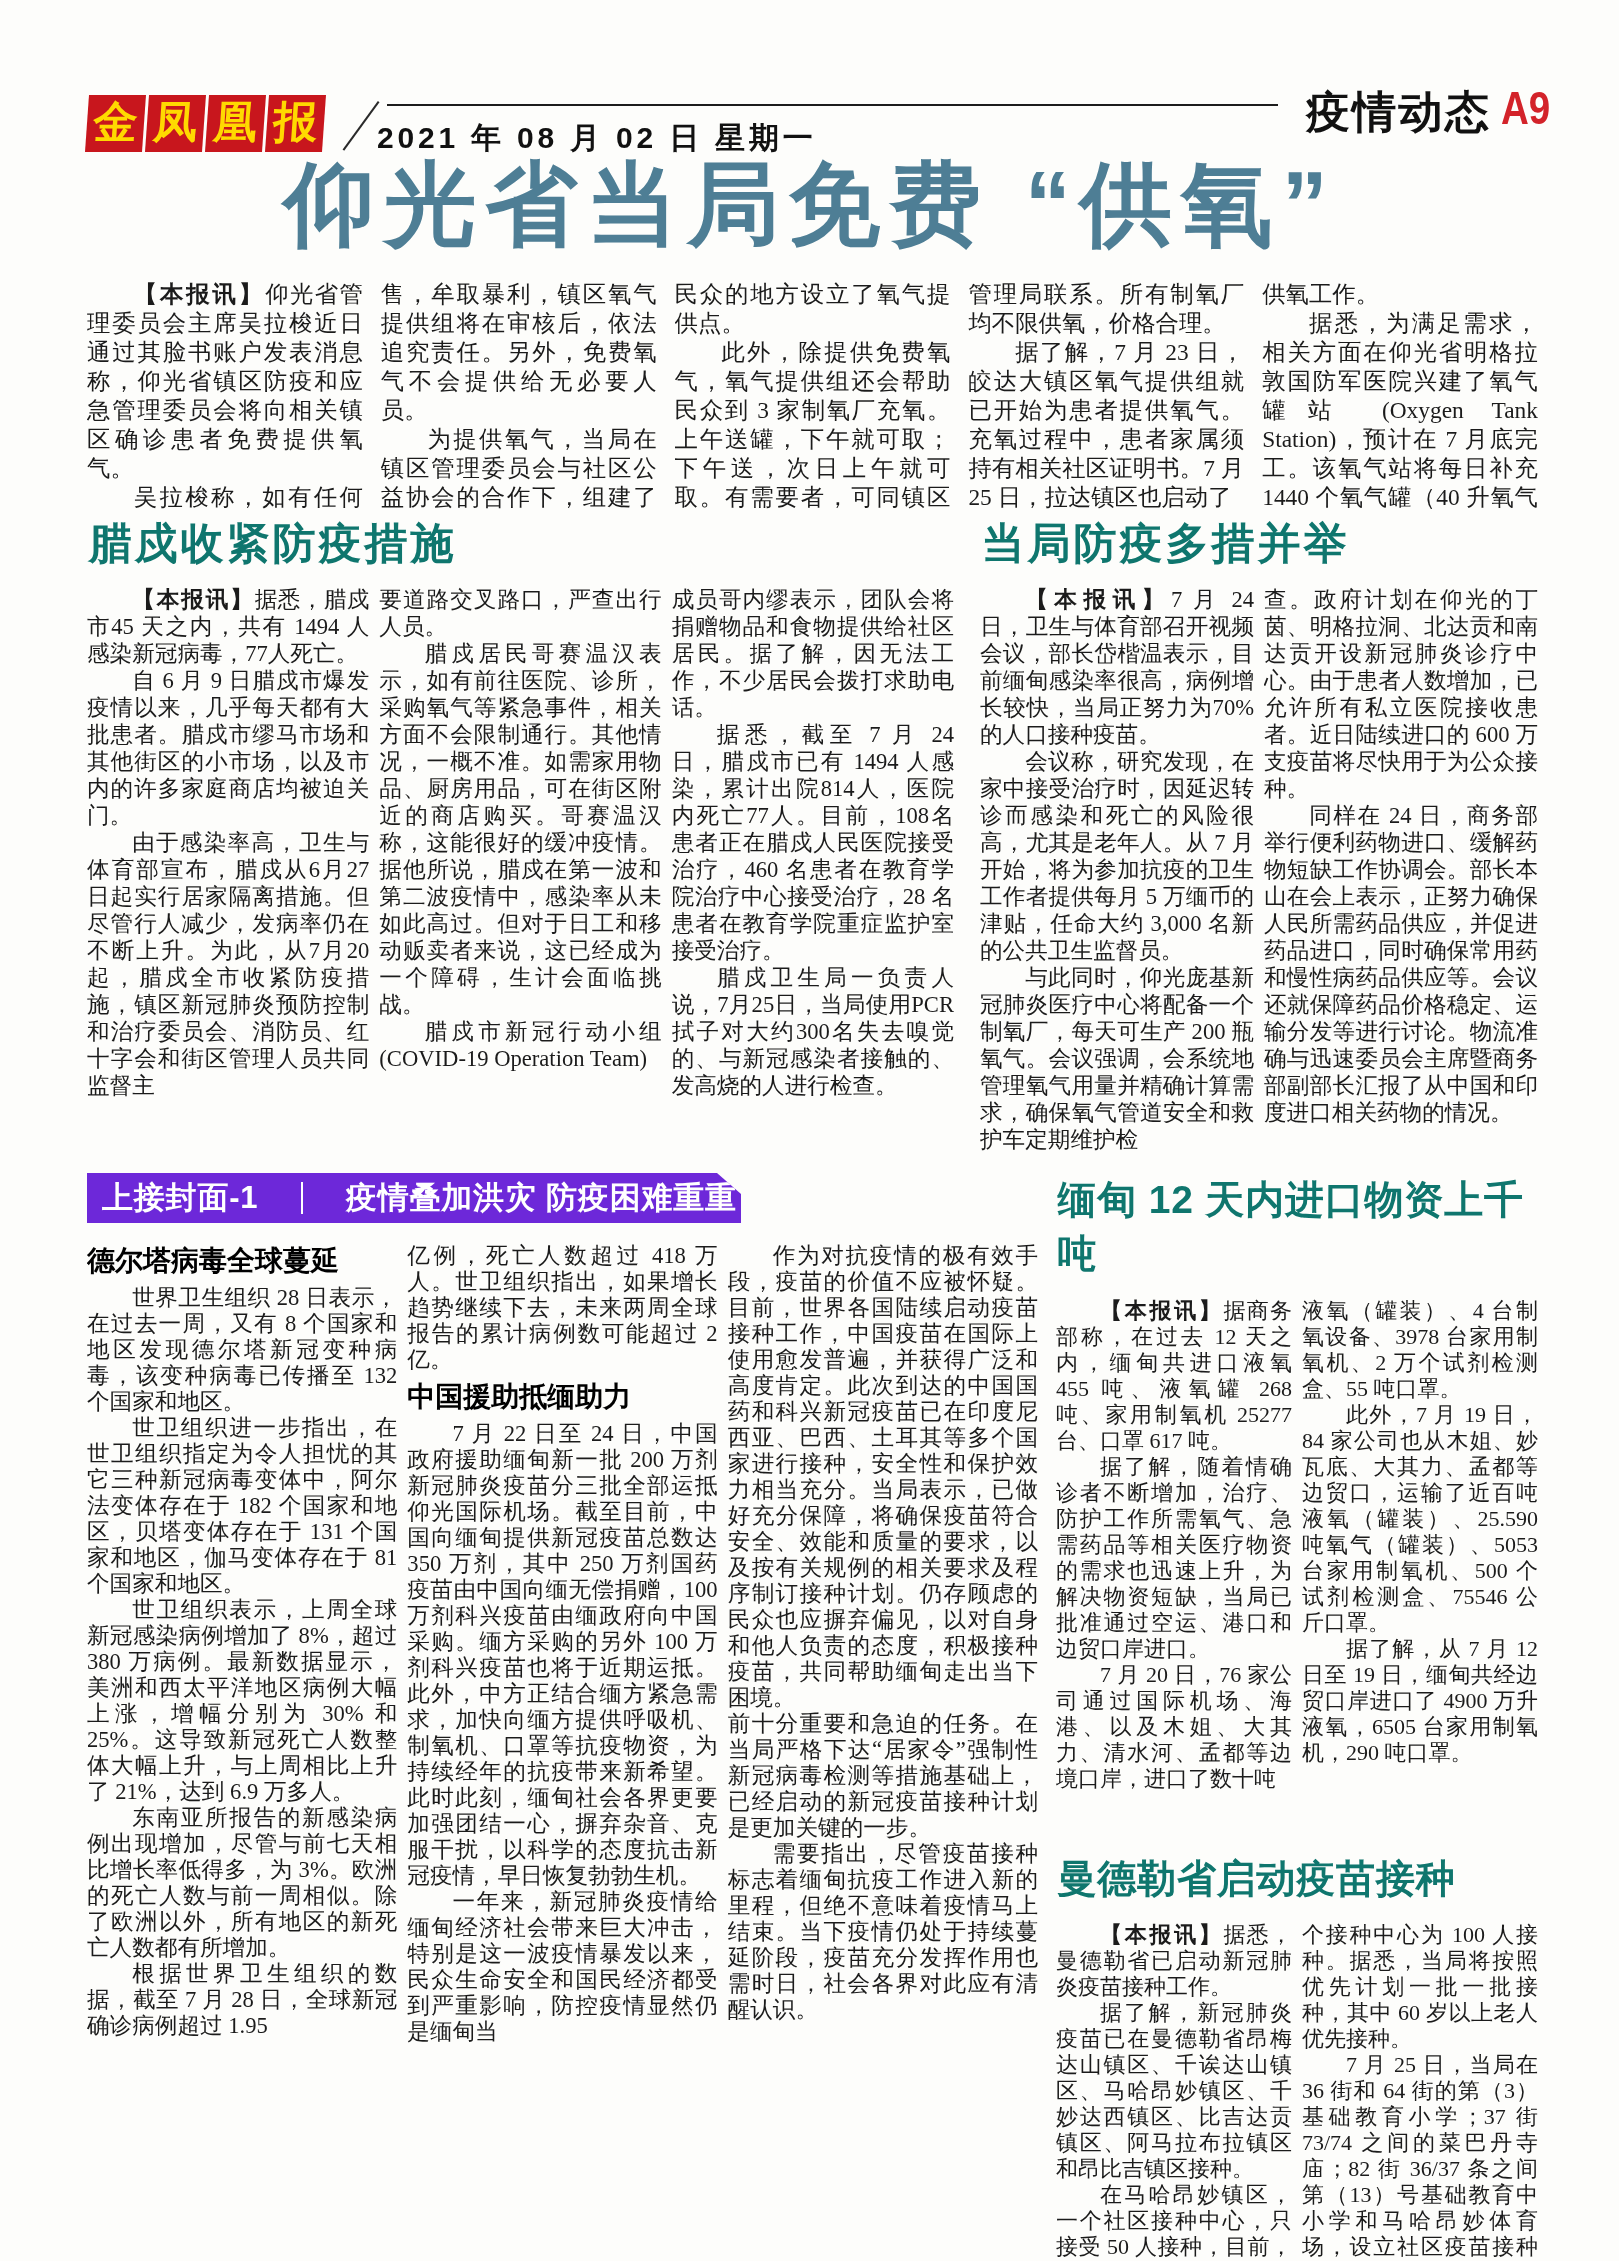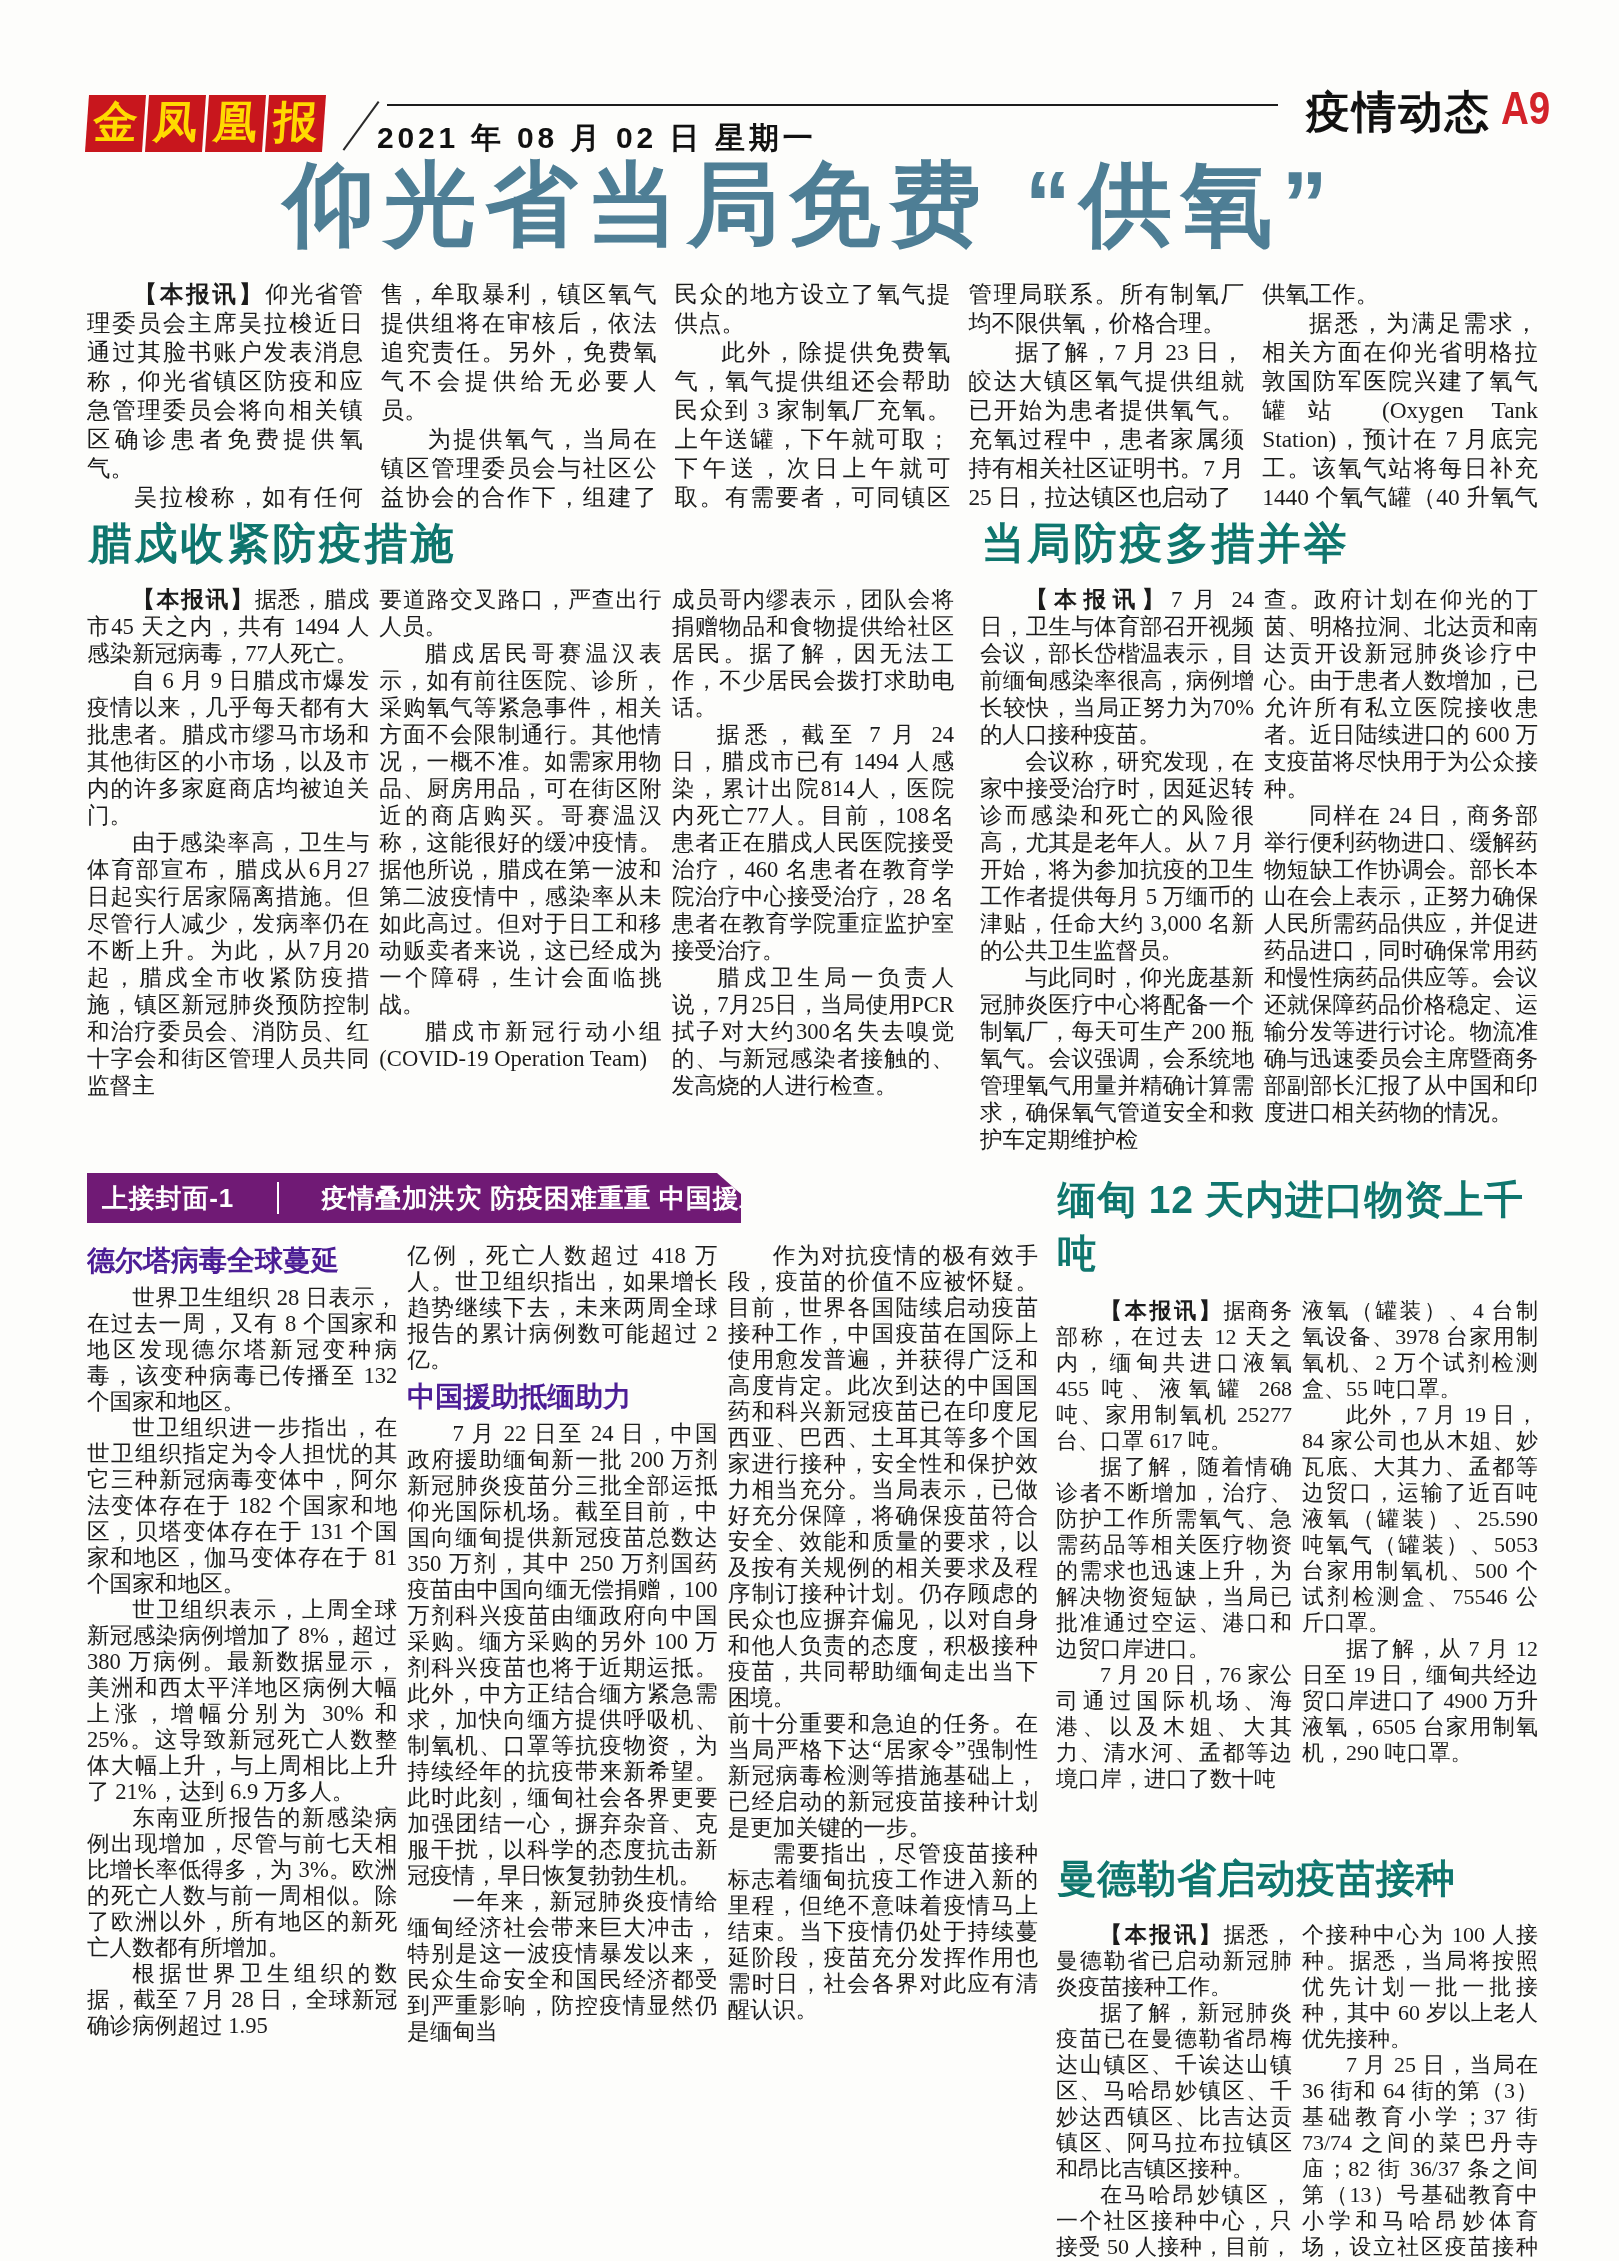--- a/index.html
+++ b/index.html
@@ -33,25 +33,25 @@
   .block-auth{flex:1;}
   .row2 .article-title{font-size:43px;line-height:1.15;}
   .cols{display:flex;gap:10px;overflow:hidden;}
   .block-lashio .cols{height:522px;}
   .block-auth .cols{height:571px;}
   .row2 .para{font-size:22.6px;line-height:27px;}
 
   
   .bottom{position:absolute;left:87px;top:1173px;width:1451px;display:flex;gap:18px;}
   .bottom-left{width:951px;}
-  .banner{width:654px;height:50px;background:#701a75;color:#fff;display:flex;align-items:center;padding-left:15px;box-sizing:border-box;clip-path:polygon(0 0,630px 0,654px 21px,654px 50px,0 50px);font-family:"Liberation Sans","DejaVu Sans",sans-serif;font-weight:700;font-size:26px;letter-spacing:0.8px;white-space:nowrap;gap:32px;}
+  .banner{width:654px;height:50px;background:#6d28d9;color:#fff;display:flex;align-items:center;padding-left:15px;box-sizing:border-box;clip-path:polygon(0 0,630px 0,654px 21px,654px 50px,0 50px);font-family:"Liberation Sans","DejaVu Sans",sans-serif;font-weight:700;font-size:31px;letter-spacing:0.8px;white-space:nowrap;gap:32px;}
   .vbar{width:2.3px;height:32px;background:#fff;margin:0 10.6px;flex:none;}
   .bottom-left .cols{margin-top:19.6px;height:1014px;}
   .bottom-left .para{font-size:22.6px;line-height:26px;}
-  .subhead{font-family:Liberation Sans, sans-serif;font-weight:800;font-size:28px;line-height:1.25;margin:6px 0 7.5px;color:#4c1d95;}
+  .subhead{font-family:Liberation Sans, sans-serif;font-weight:800;font-size:28px;line-height:1.25;margin:6px 0 7.5px;color:#000000;}
   .bottom-left .col > .subhead:first-child{margin-top:0;}
 
   .bottom-right{flex:1;}
   .bottom-right .article-title{font-size:39px;letter-spacing:0.8px;margin-bottom:16.6px;}
   .block-imports .cols{height:491px;}
   .block-mandalay{margin-top:63px;}
   .block-mandalay .cols{height:363px;}
   .bottom-right .para{font-size:22px;line-height:26px;}
 </style>
 </head>

